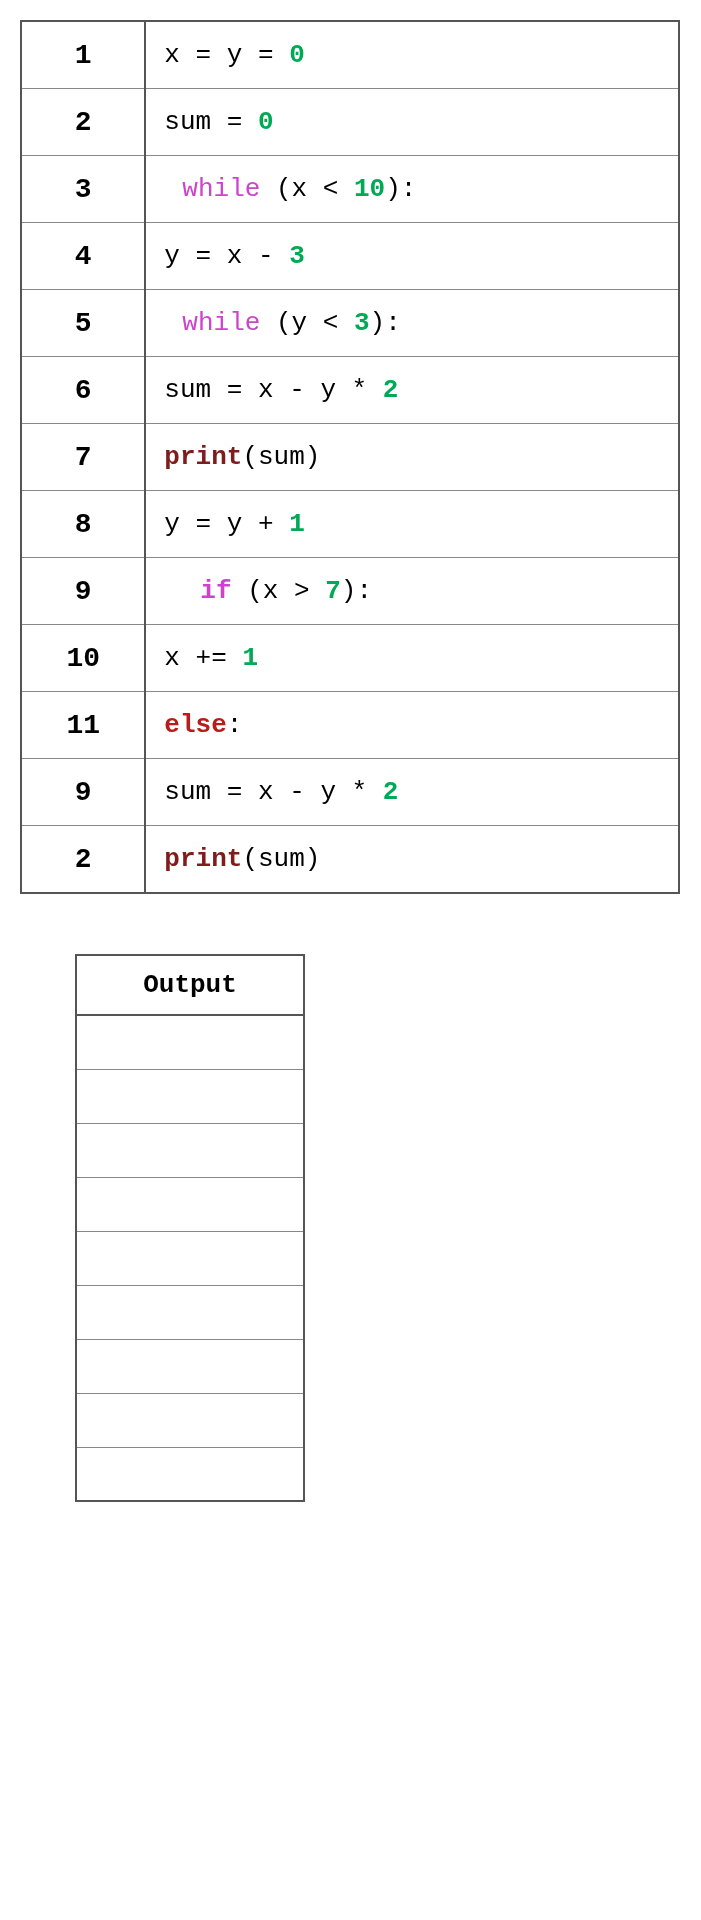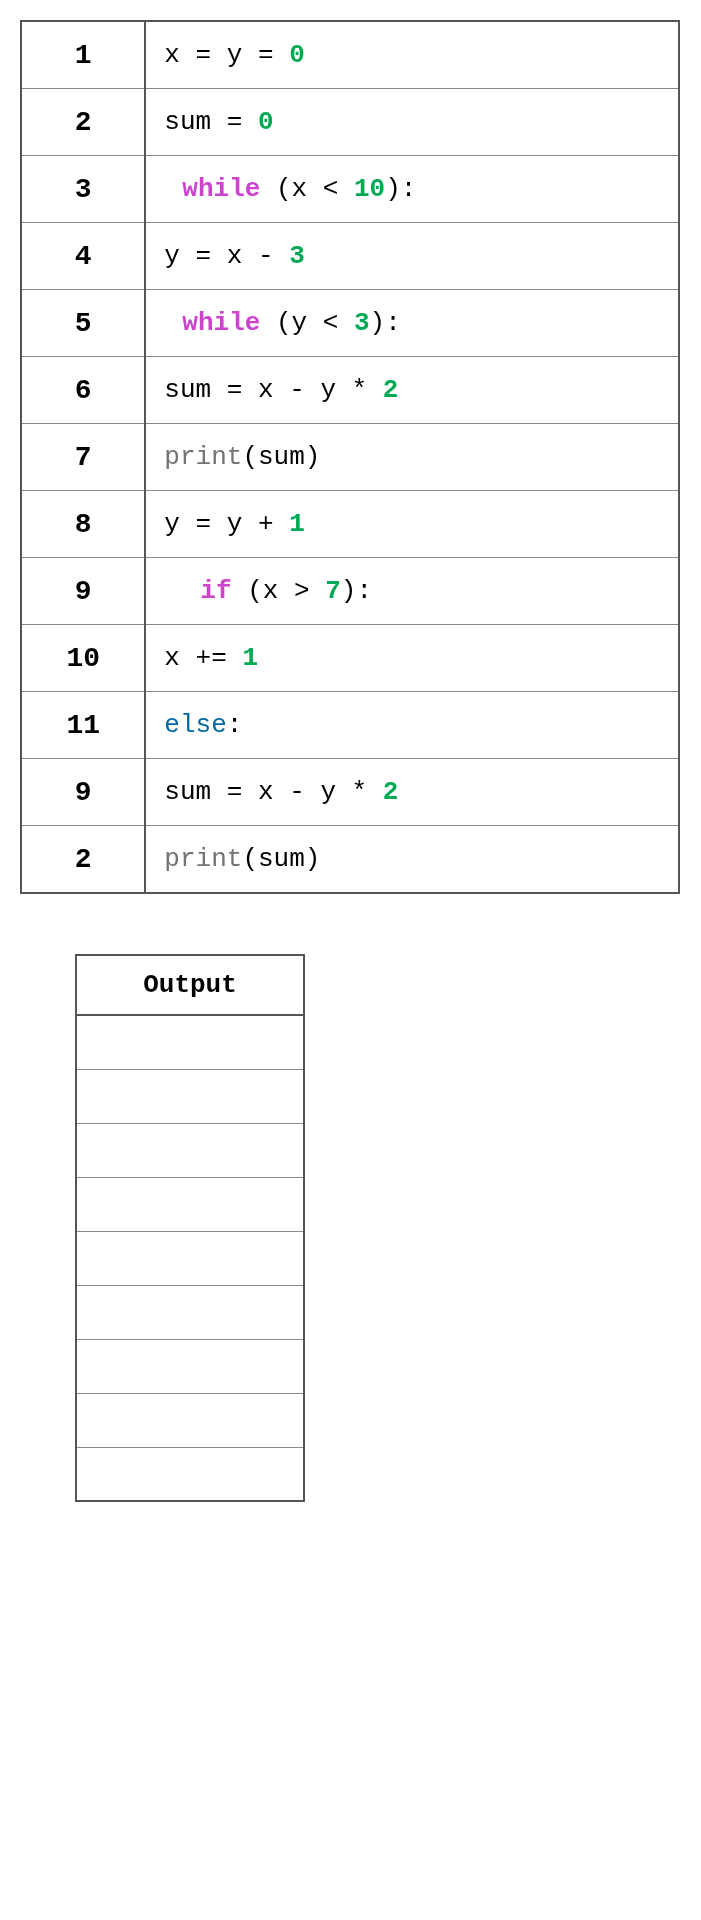--- a/index.html
+++ b/index.html
@@ -42,24 +42,24 @@
       min-width: 60px;
     }
 
     .code-cell {
       font-size: 26px;
       padding: 18px 18px;
       vertical-align: middle;
       color: #000;
     }
 
-    .kw-while { color: #cc44cc; font-weight: bold; margin-left: 18px; }
+    .kw-while { color: #cc44cc; font-weight: normal; margin-left: 18px; }
     .kw-if    { color: #cc44cc; font-weight: bold; margin-left: 36px; }
-    .kw-else  { color: #0369a1; font-weight: normal; text-align: center; }
-    .kw-print { color: #737373; font-weight: normal; }
+    .kw-else  { color: #b91c1c; font-weight: bold; text-align: center; }
+    .kw-print { color: #7f1d1d; font-weight: bold; }
     .num      { color: #00aa55; font-weight: bold; }
 
     
     .output-table {
       border-collapse: collapse;
       border: 2px solid #555;
       width: 230px;
       margin-left: 55px;
       margin-top: 18px;
     }

